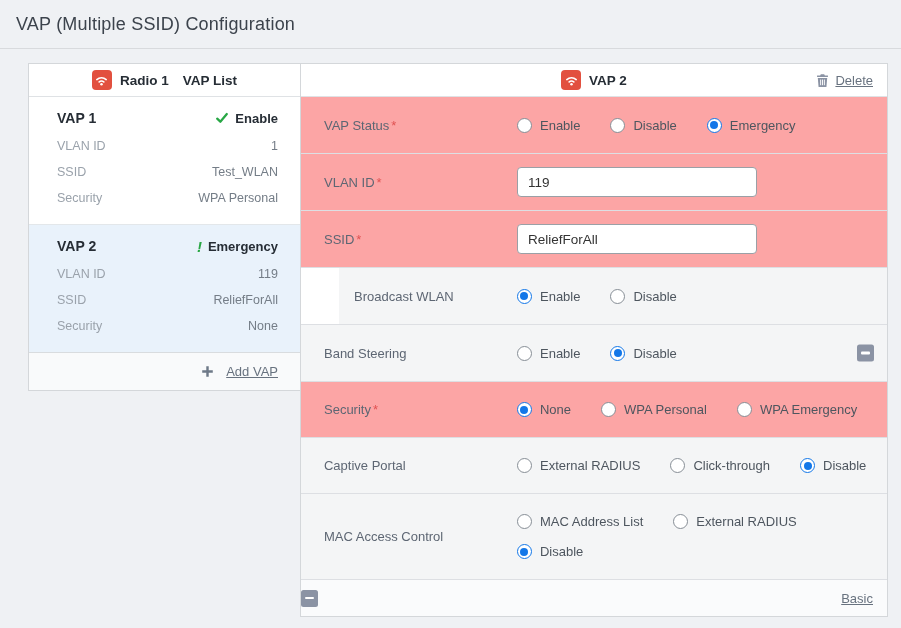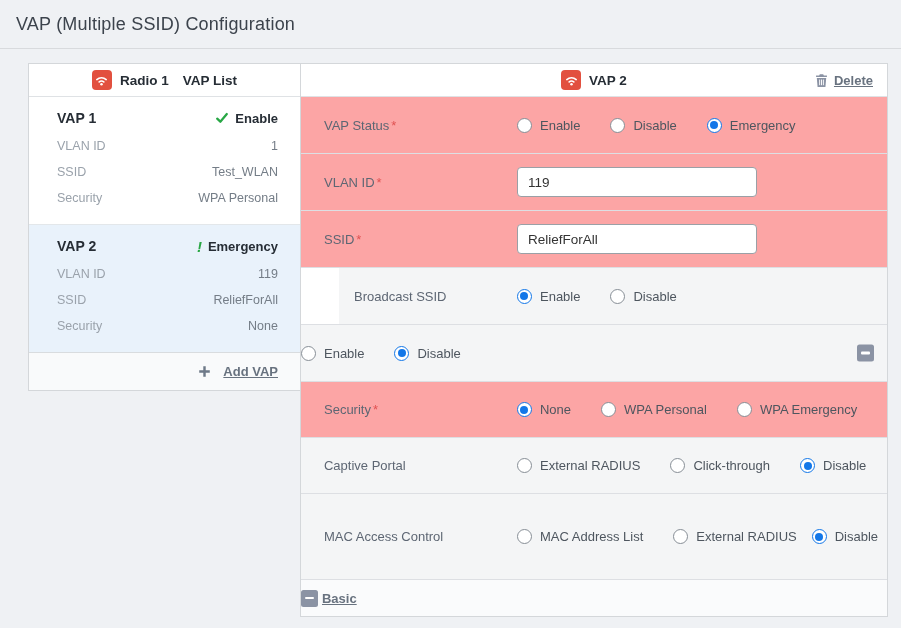--- a/index.html
+++ b/index.html
@@ -39,21 +39,21 @@
   .vap-name { font-size:14px; font-weight:700; color:#262d35; }
   .vap-status { font-size:13px; font-weight:700; color:#262d35; display:flex; align-items:center; gap:6px; }
   .excl { color:#2aa745; font-weight:800; font-style:italic; font-size:15px; line-height:1; }
   .kv { display:flex; justify-content:space-between; line-height:26px; }
   .kv .k { font-size:12.5px; color:#9aa2ab; }
   .kv .v { font-size:12.5px; color:#747d87; }
   .addvap-row {
     border-top:1px solid #d9dcdf; background:#f9fafb; height:38px;
     display:flex; align-items:center; justify-content:flex-end; padding-right:22px; gap:12px;
   }
-  .link { font-size:13px; color:#68727f; text-decoration:underline; cursor:pointer;font-weight:bold; }
+  .link { font-size:13px; color:#68727f; text-decoration:underline; cursor:pointer; }
 
   
   .delete-btn { position:absolute; right:14px; top:0; height:100%; display:flex; align-items:center; gap:5px; cursor:pointer; }
   .row { display:flex; align-items:center; border-bottom:1px solid #dddfe3; background:#fca5a5; position:relative; }
   .row.gray { background:#f4f5f6; }
   .row.h57 { height:57px; }
   .row.h56 { height:56px; }
   .row-label { width:216px; padding-left:23px; font-size:13px; color:#5d6673; flex:0 0 auto; }
   .req::after { content:"*"; color:#e05252; margin-left:2px; font-size:13px; }
   .controls { display:flex; align-items:center; gap:30px; }
@@ -86,26 +86,26 @@
   
   .minus-btn {
     width:17px; height:17px; border-radius:2.5px; background:#8b93a4;
     display:inline-flex; align-items:center; justify-content:center; cursor:pointer; flex:0 0 auto;
   }
   .minus-btn::after { content:""; width:9px; height:2.5px; background:#fff; border-radius:1px; }
   .row .minus-right { position:absolute; right:13px; top:50%; transform:translateY(-50%); }
 
   
   .row.mac { height:86px; align-items:center; }
-  .mac-controls { display:flex; gap:15px; }
+  .mac-controls { display:flex; flex-direction:column; gap:15px; }
 
   
   .footer-row {
     height:36px; background:#fafbfc; display:flex; align-items:center;
-    justify-content:flex-start; gap:4px; padding-right:14px;
+    justify-content:space-between; gap:4px; padding-right:14px;
   }
 </style>
 </head>
 <body>
 
 <div class="page-header">
   <div class="page-title">VAP (Multiple SSID) Configuration</div>
 </div>
 
 <div class="main">
@@ -235,35 +235,36 @@
     <div class="row h57">
       <div class="row-label req">SSID</div>
       <div class="controls">
         <input class="text-input" type="text" value="ReliefForAll" style="">
       </div>
     </div>
 
     <div class="sub-row">
       <div class="sub-indent"></div>
       <div class="sub-body">
-        <div class="row-label">Broadcast SSID</div>
+        <div class="row-label">Broadcast WLAN</div>
         <div class="controls">
           <label class="radio-opt">
             <span class="radio checked"></span>
             <span class="radio-label">Enable</span>
           </label>
           <label class="radio-opt">
             <span class="radio"></span>
             <span class="radio-label">Disable</span>
           </label>
         </div>
       </div>
     </div>
 
     <div class="row h57 gray">
+      <div class="row-label">Band Steering</div>
       <div class="controls">
         <label class="radio-opt">
           <span class="radio"></span>
           <span class="radio-label">Enable</span>
         </label>
         <label class="radio-opt">
           <span class="radio checked"></span>
           <span class="radio-label">Disable</span>
         </label>
       </div>

